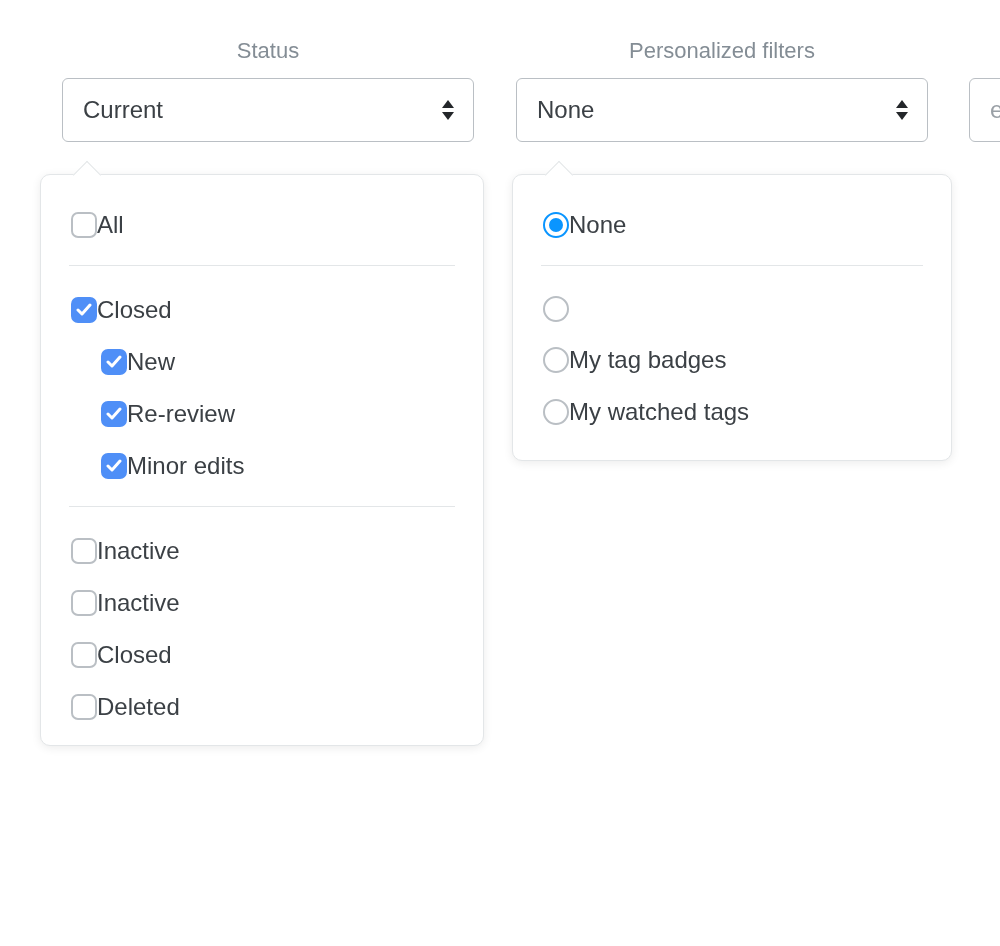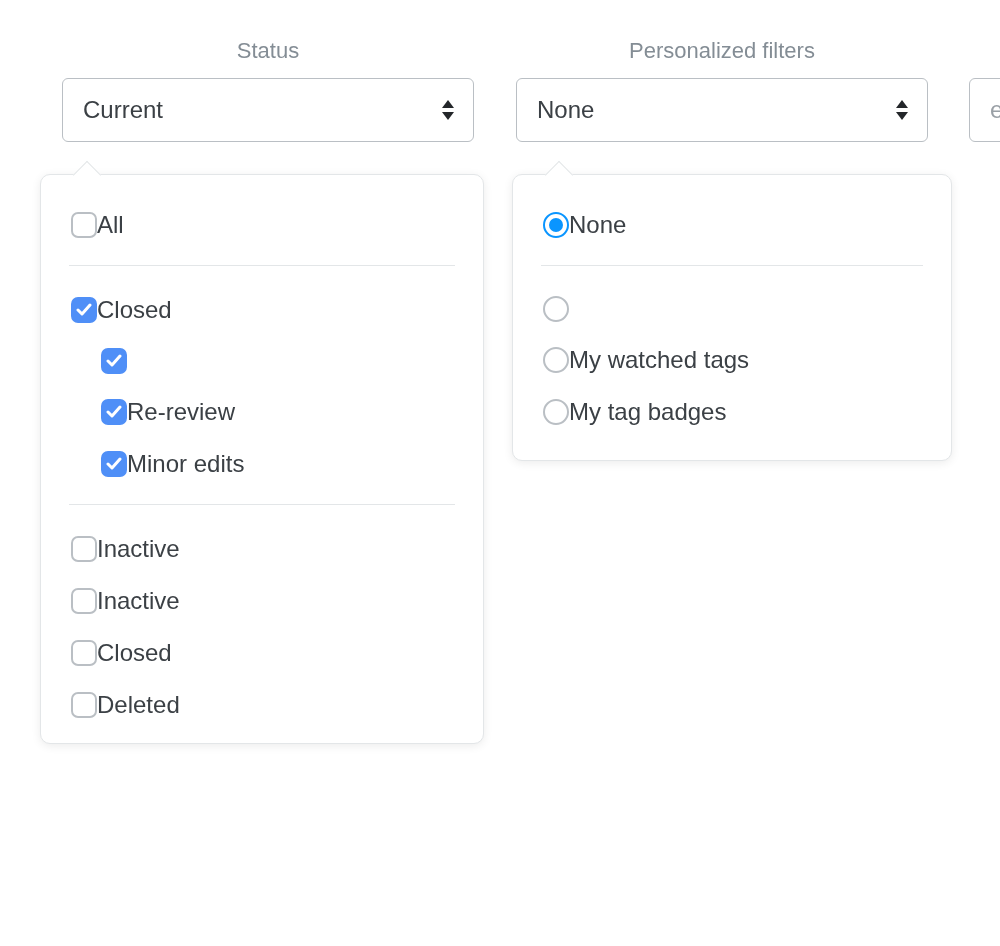--- a/index.html
+++ b/index.html
@@ -273,20 +273,21 @@
       </span>
       <span class="label">Closed</span>
     </div>
 
     <div class="option-row sub">
       <span class="cbx checked">
         <svg width="16" height="16" viewBox="0 0 16 16">
             <path d="M2 8 L6 12 L14 3" stroke="#fff" stroke-width="3" fill="none" stroke-linecap="round" stroke-linejoin="round"></path>
           </svg>
       </span>
+      <span class="label">New</span>
     </div>
     <div class="option-row sub">
       <span class="cbx checked">
         <svg width="16" height="16" viewBox="0 0 16 16">
             <path d="M2 8 L6 12 L14 3" stroke="#fff" stroke-width="3" fill="none" stroke-linecap="round" stroke-linejoin="round"></path>
           </svg>
       </span>
       <span class="label">Re-review</span>
     </div>
     <div class="option-row sub">
@@ -336,21 +337,21 @@
       <span class="label">None</span>
     </div>
 
     <hr class="divider">
 
     <div class="option-row">
       <span class="radio"></span>
     </div>
     <div class="option-row">
       <span class="radio"></span>
+      <span class="label">My tag badges</span>
+    </div>
+    <div class="option-row">
+      <span class="radio"></span>
       <span class="label">My watched tags</span>
     </div>
-    <div class="option-row">
-      <span class="radio"></span>
-      <span class="label">My tag badges</span>
-    </div>
   </div>
 
 </div>
 
 </body></html>

